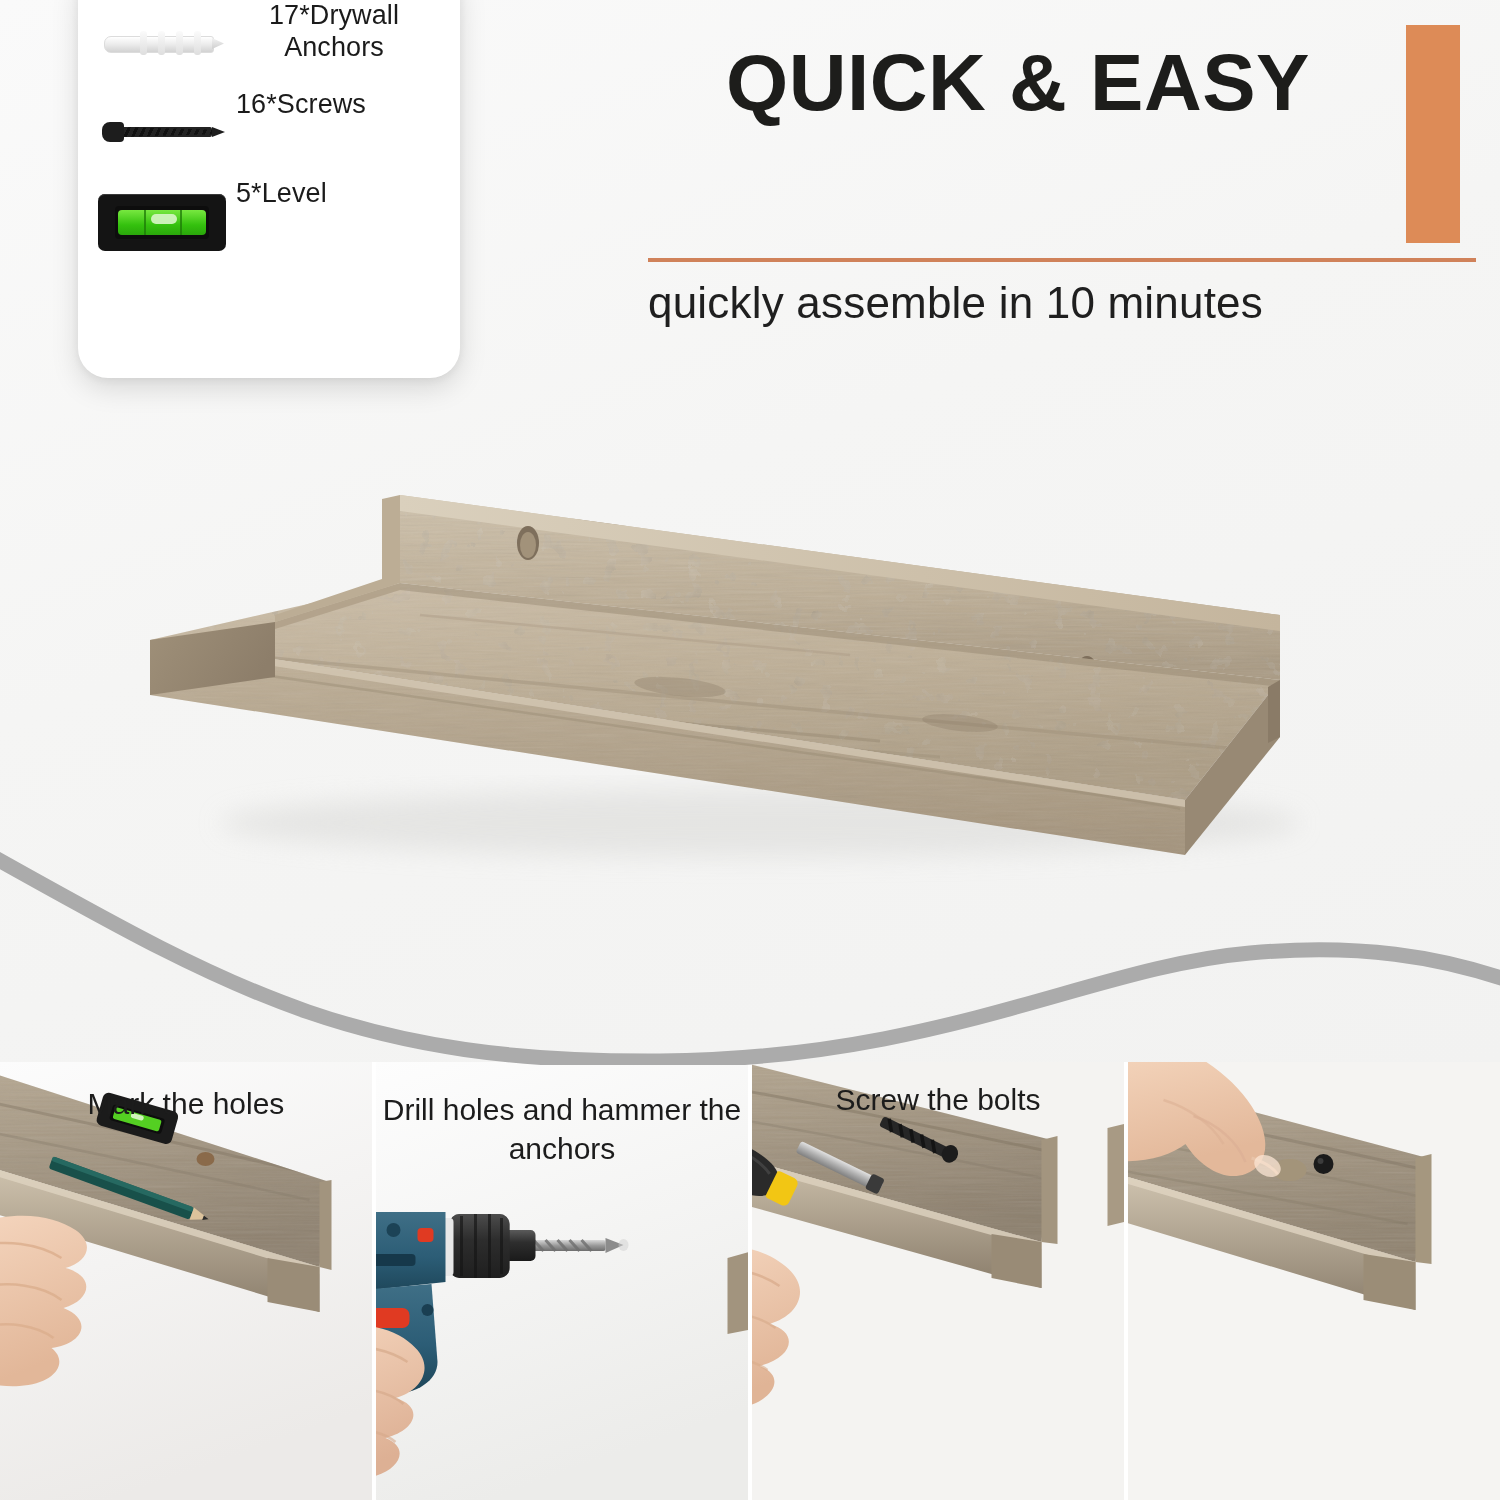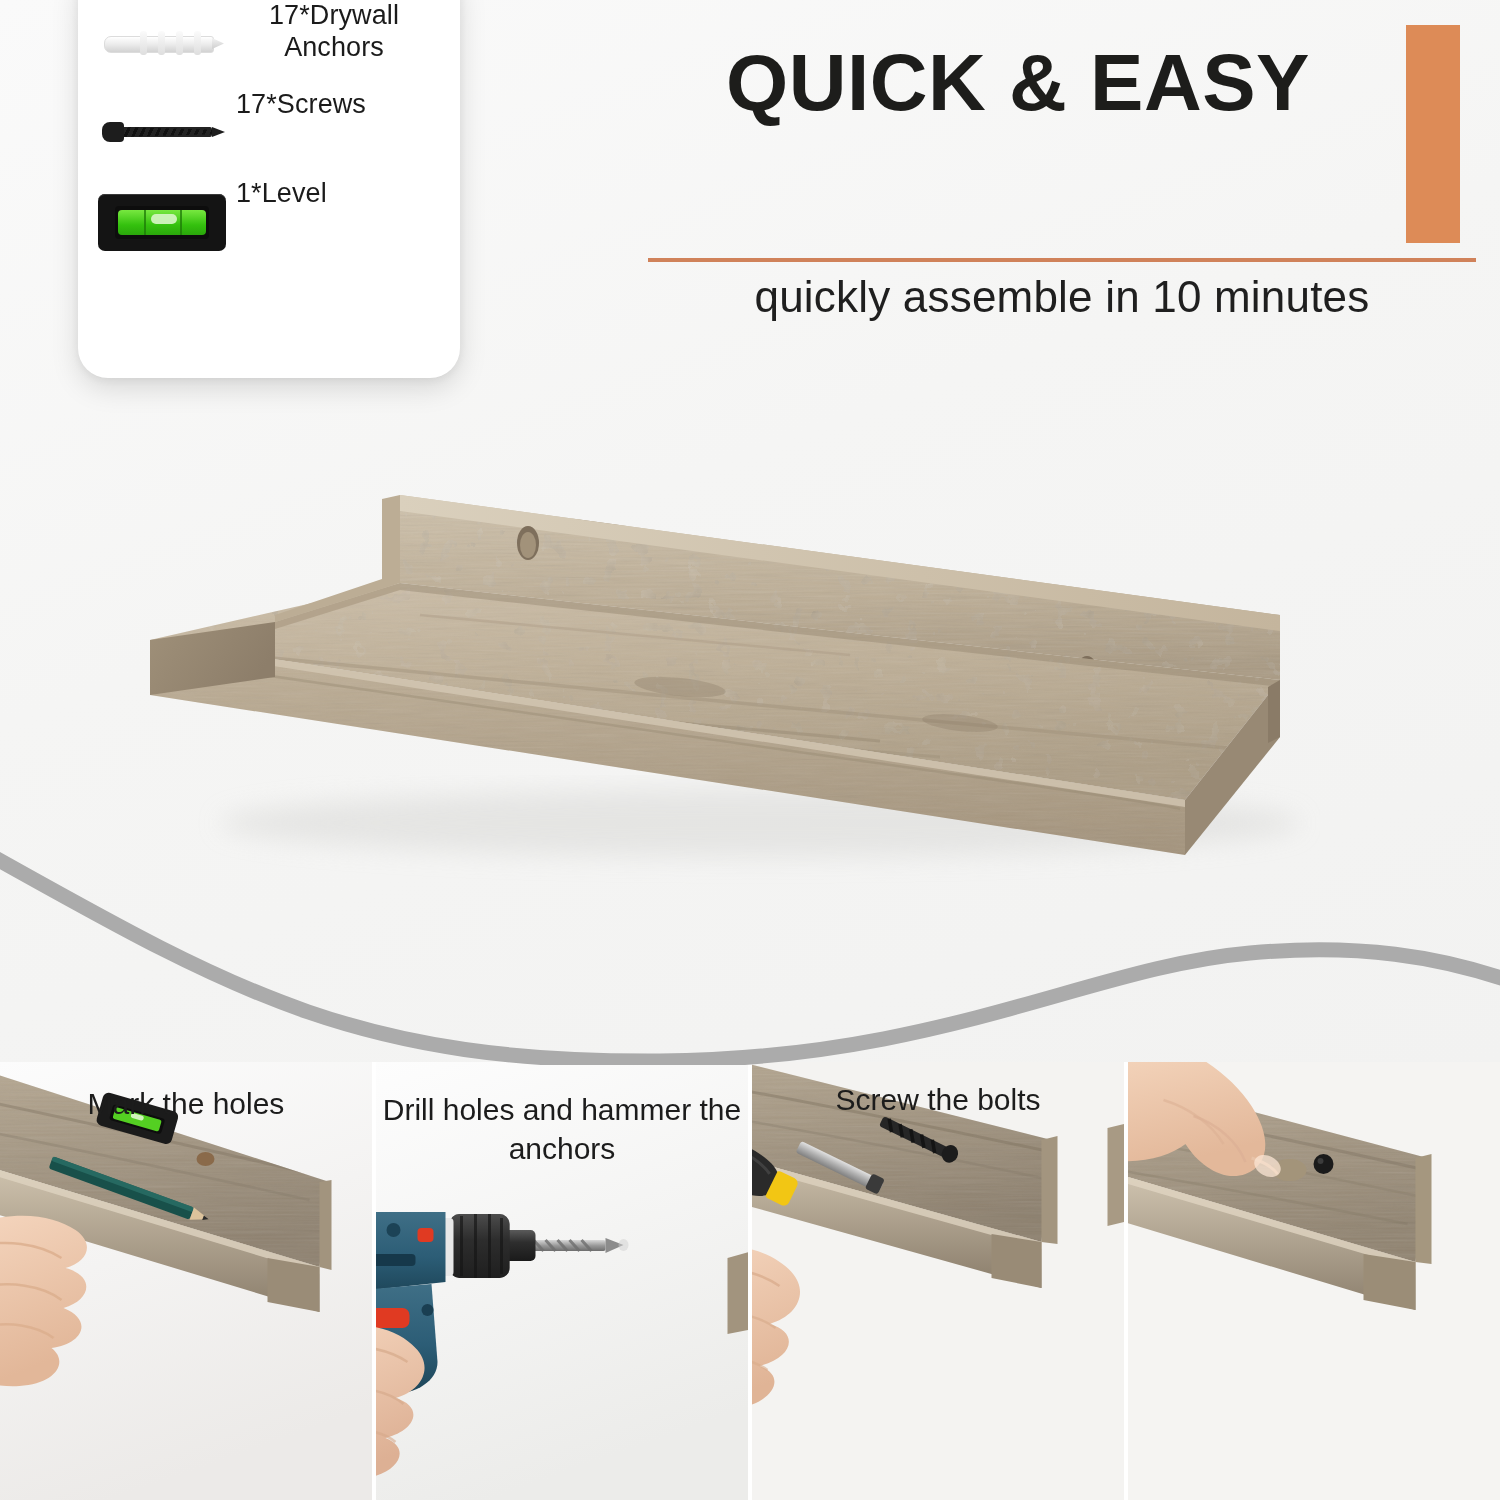--- a/index.html
+++ b/index.html
@@ -76,21 +76,21 @@
      background:radial-gradient(circle at 38% 32%,#c8b79c,#a89madd 0%,#a4947b 70%,#9a8a72);
      box-shadow:inset 0 0 2px rgba(90,75,55,.5);}
 
   
   .headline{position:absolute;left:648px;top:18px;width:828px;}
   .h-title{font-size:80px;font-weight:bold;color:#1d1d1b;letter-spacing:.5px;
      line-height:1.12;text-align:center;width:740px;margin-top:20px;}
   .h-accent{position:absolute;left:1406px;top:25px;width:54px;height:218px;
      background:#dd8b57;}
   .h-rule{position:absolute;left:648px;top:258px;width:828px;height:4px;background:#d0825a;}
-  .h-sub{position:absolute;left:648px;top:272px;width:828px;text-align:center;
+  .h-sub{position:absolute;left:648px;top:278px;width:828px;text-align:left;
      font-size:44px;color:#1f1f1f;letter-spacing:.2px;}
 
   
   .shelf-scene{position:absolute;left:120px;top:455px;width:1200px;height:430px;}
   .shelf-svg{position:absolute;left:0;top:0;}
 
   
   .wave{position:absolute;left:0;top:845px;width:1500px;height:230px;z-index:5;}
 
   
@@ -128,36 +128,36 @@
 
         <div class="part-row">
           <div class="part-icon">
             <div class="screw-wrap">
               <div class="screw-shaft"></div>
               <div class="screw-threads"></div>
               <div class="screw-point"></div>
               <div class="screw-head"></div>
             </div>
           </div>
-          <div class="part-label">17*Screws</div>
+          <div class="part-label">16*Screws</div>
         </div>
 
         <div class="part-row">
           <div class="part-icon">
             <div class="level-wrap">
               <div class="level-win">
                 <div class="level-vial">
                   <div class="level-mark" style="left:26px"></div>
                   <div class="level-mark" style="left:62px"></div>
                   <div class="level-bubble"></div>
                 </div>
               </div>
             </div>
           </div>
-          <div class="part-label">1*Level</div>
+          <div class="part-label">5*Level</div>
         </div>
 
 
       </div>
     </div>
 
     <div class="headline">
       <div class="h-title">QUICK &amp; EASY</div>
     </div>
     <div class="h-accent"></div>

